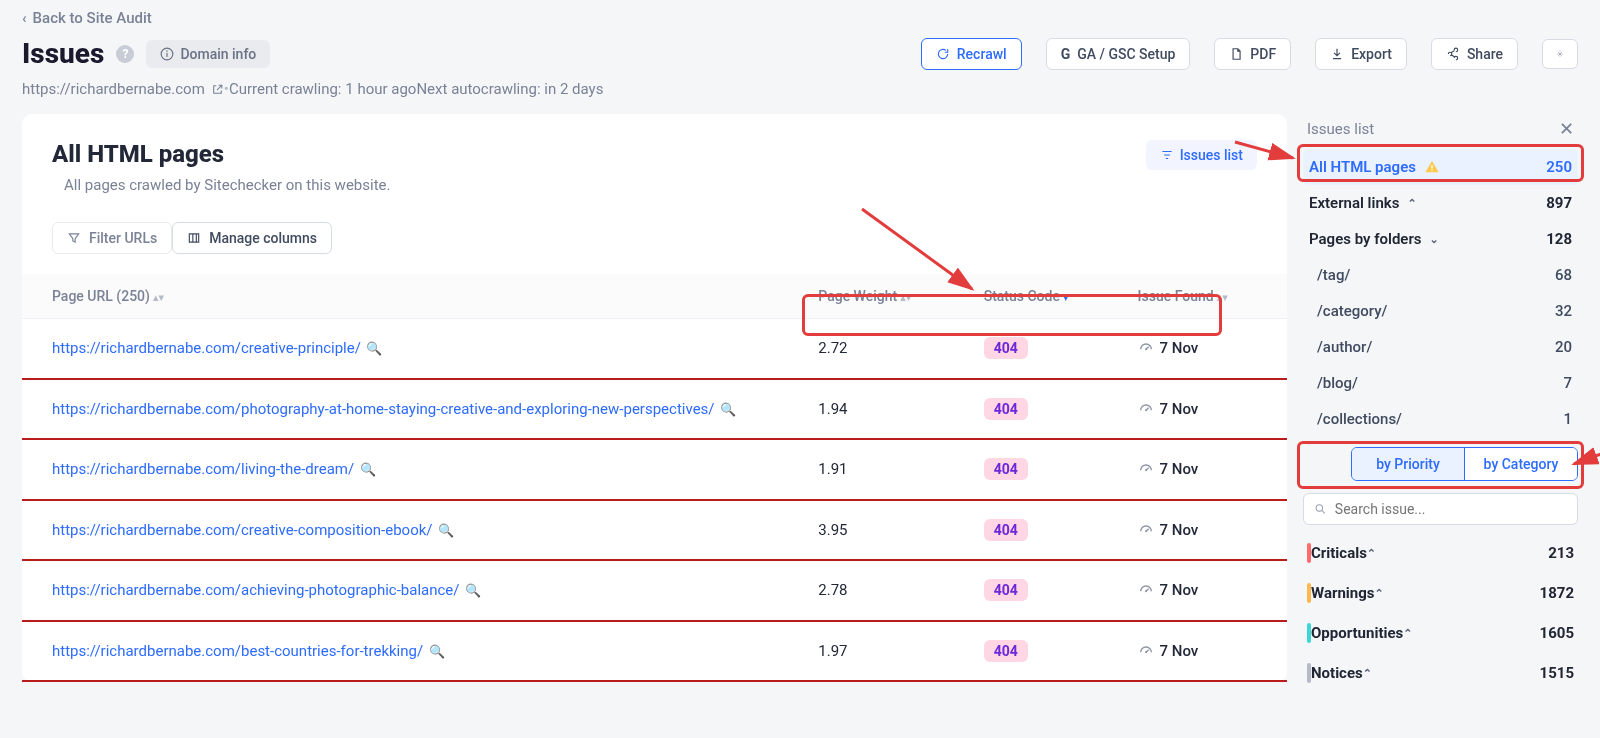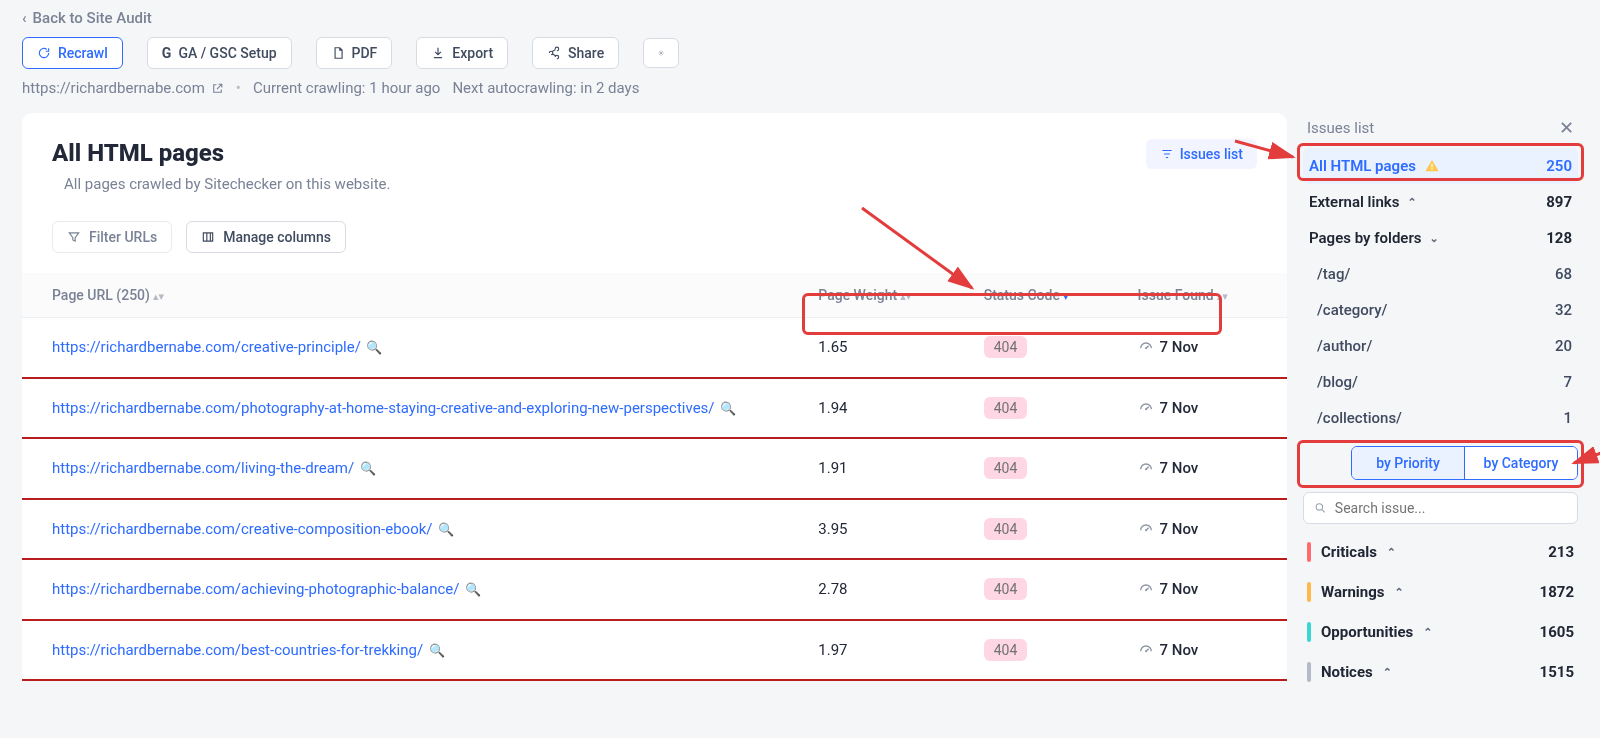--- a/index.html
+++ b/index.html
@@ -9,61 +9,61 @@
   .page-head-left { display: flex; align-items: center; gap: 12px; }
   .page-title { font-size: 28px; font-weight: 800; color: #1a1a2e; }
   .help-icon { width: 18px; height: 18px; border-radius: 50%; background: #c8ccd6; color: #fff; font-size: 12px; display: inline-flex; align-items: center; justify-content: center; font-weight: 700;}
   .domain-info-btn { background: #e9ebef; border: none; border-radius: 6px; padding: 6px 14px; display: inline-flex; align-items: center; gap: 6px; color: #6a7286; font-size: 14px; font-weight: 500;}
   .domain-info-btn svg { width: 14px; height: 14px; fill:#6a7286;}
   .toolbar { display: flex; gap: 24px; align-items: center; }
   .tb-btn { background: #fff; border: 1px solid #d7dbe4; border-radius: 6px; padding: 7px 14px; display: inline-flex; align-items: center; gap: 7px; color: #404b60; font-size: 14px; font-weight: 500; cursor: pointer;}
   .tb-btn svg { width: 14px; height: 14px; }
   .tb-btn.primary { border: 1.5px solid #2e6cff; color: #2e6cff; }
   .tb-icon-only { width:36px; justify-content:center;}
-  .meta-line { display: flex; align-items: center; gap: 12px; color: #7a8296; font-size: 15px; margin-bottom: 16px;}
+  .meta-line { display: flex; align-items: center; gap: 0; color: #7a8296; font-size: 15px; margin-bottom: 16px;}
   .meta-line .site-link { color: #7a8296; display:inline-flex; align-items:center; gap:6px;}
   .meta-line .dot { color:#b5bac6; }
   .layout { display: flex; gap: 16px; align-items: flex-start; }
   .main-col { flex: 1; background:#fff; border-radius:10px; padding: 0; }
   .main-head { padding: 26px 30px 10px 30px; display:flex; justify-content:space-between; align-items:flex-start;}
   .main-title { font-size: 24px; font-weight:800; color:#222838; margin-bottom:8px;}
   .main-sub { color:#7a8296; font-size:15px;margin-left:12px;}
   .issues-list-btn { background:#f2f5ff; color:#2e6cff; border:none; border-radius:6px; padding:7px 14px; display:inline-flex; align-items:center; gap:6px; font-size:14px; font-weight:500;}
-  .filter-row { padding: 18px 30px 20px 30px; display:flex; gap:14px;}
+  .filter-row { padding: 18px 30px 20px 30px; display:flex; gap:0;}
   .chip-btn { background:#fff; border:1px solid #d7dbe4; border-radius:6px; padding:7px 14px; display:inline-flex; align-items:center; gap:8px; color:#404b60; font-size:14px; font-weight:500;}
   .chip-btn.ghost { border:1px solid #e9ebef; color:#7a8296;}
   .table { width:100%; border-collapse:collapse;}
   .table thead th { text-align:left; font-weight:500; color:#7a8296; font-size:14px; padding:14px 12px; border-bottom:1px solid #edf0f5; background:#fbfbfc;}
   .table tbody td { padding:18px 12px; border-bottom:2px solid #b91c1c; font-size:15px; color:#222838; vertical-align:middle;}
   .table th:first-child, .table td:first-child { padding-left:30px;}
   .url-cell a { color:#2e6cff; text-decoration:none; word-break:break-all; line-height:1.5;}
   .mag { color:#8c93a4; font-size:13px; margin-left:2px;}
   .sort-ic { color:#b5bac6; font-size:11px; margin-left:3px; display:inline-flex; flex-direction:column; line-height:5px;}
-  .status-badge { background:#ffd6e3; color:#737373; border-radius:6px; padding:3px 10px; font-size:14px; font-weight:400;}
+  .status-badge { background:#ffd6e3; color:#6d28d9; border-radius:6px; padding:3px 10px; font-size:14px; font-weight:700;}
   .issue-cell { display:flex; align-items:center; gap:6px; color:#222838; font-weight:500;}
   .gauge { width:16px; height:16px; }
   .side-col { width:275px; flex:none; }
   .side-head { display:flex; align-items:center; justify-content:space-between; color:#7a8296; font-size:15px; padding: 4px 4px 10px 4px;}
   .close-x { cursor:pointer; color:#7a8296; font-size:18px;}
   .side-row { display:flex; align-items:center; justify-content:space-between; padding: 9px 6px; font-size:15px;}
   .side-row .lbl { display:flex; align-items:center; gap:8px; color:#202634; font-weight:600;}
   .side-row .cnt { color:#202634; font-weight:700;}
   .side-row.active { background:#eaf1ff; border-radius:6px;}
   .side-row.active .lbl, .side-row.active .cnt { color:#2e6cff; font-weight:600;}
   .side-folder .lbl{ color:#404b60; font-weight:500;}
   .side-folder .cnt{ color:#404b60; font-weight:500;}
   .chev { font-size:11px; color:#5c667c;}
   .seg-group { display:flex; border:1px solid #2e6cff; border-radius:6px; overflow:hidden; margin-top:10px;}
   .seg-btn { flex:1; text-align:center; padding:8px 0; font-size:14px; color:#2e6cff; background:#fff; font-weight:500;}
   .seg-btn.sel { background:#eaf1ff;}
   .seg-btn + .seg-btn { border-left:1px solid #2e6cff;}
   .search-box { margin-top:12px; border:1px solid #d7dbe4; border-radius:6px; background:#fff; padding:7px 10px; display:flex; align-items:center; gap:8px; color:#9aa1b2;}
   .search-box input { border:none; outline:none; font-size:14px; width:100%; color:#404b60;}
   .sev-row { display:flex; align-items:center; justify-content:space-between; padding:10px 4px; font-size:15px;}
-  .sev-lbl { display:flex; align-items:center; gap:10px; color:#202634; font-weight:700;}
+  .sev-lbl { display:flex; align-items:center; color:#202634; font-weight:700;}
   .sev-bar { width:4px; height:20px; border-radius:2px;}
   .sev-crit { background:#ff6b6b;}
   .sev-warn { background:#ffb84d;}
   .sev-opp { background:#3dd6d6;}
   .sev-not { background:#b5bac6;}
   .sev-cnt { color:#202634; font-weight:700;}
   .warn-tri { display:inline-flex; width:16px; height:16px;}
   .search-ic { width:14px; height:14px; fill:#9aa1b2;}
   .red-box { border:3px solid #e33c3c; border-radius:6px; position:absolute; pointer-events:none;}
   .arrow { position:absolute; pointer-events:none;}
@@ -72,20 +72,32 @@
 <body>
 
 
 
 <div class="back-link">
   <span>‹</span>
   <span>Back to Site Audit</span>
 </div>
 
 <div class="page-head">
+  <div class="page-head-left">
+    <span class="page-title">Issues</span>
+    <span class="help-icon">?</span>
+    <button class="domain-info-btn">
+      <svg viewBox="0 0 24 24">
+          <circle cx="12" cy="12" r="10" fill="none" stroke="#6a7286" stroke-width="2"></circle>
+          <rect x="11" y="10" width="2" height="7"></rect>
+          <circle cx="12" cy="7" r="1.3"></circle>
+        </svg>
+      <span>Domain info</span>
+    </button>
+  </div>
   <div class="toolbar">
     <button class="tb-btn primary">
       <svg viewBox="0 0 24 24">
           <path fill="none" stroke="#2e6cff" stroke-width="2" d="M20 12a8 8 0 1 1-3-6.2M20 4v5h-5"></path>
         </svg>
       <span>Recrawl</span>
     </button>
     <button class="tb-btn">
       <span style="font-weight:700;">G</span>
       <span>GA / GSC Setup</span>
@@ -163,21 +175,21 @@
         <tr>
           <th style="width:62%;"><span>Page URL (250)</span><span class="sort-ic">▴▾</span></th>
           <th><span>Page Weight</span><span class="sort-ic">▴▾</span></th>
           <th><span>Status Code</span><span class="sort-ic" style="color:#2e6cff;">▾</span></th>
           <th><span>Issue Found</span><span class="sort-ic">▴▾</span></th>
         </tr>
       </thead>
       <tbody id="rows-body">
           <tr>
     <td class="url-cell"><a>https://richardbernabe.com/creative-principle/</a> <span class="mag">🔍</span></td>
-    <td>1.65</td>
+    <td>2.72</td>
     <td><span class="status-badge">404</span></td>
     <td>
               <span class="issue-cell">
                 <svg class="gauge" viewBox="0 0 24 24">
                   <path fill="none" stroke="#8c93a4" stroke-width="2" d="M4 14a8 8 0 0 1 16 0"></path>
                   <line x1="12" y1="14" x2="16" y2="10" stroke="#8c93a4" stroke-width="2"></line>
                   <circle cx="12" cy="14" r="1.5" fill="#8c93a4"></circle>
                 </svg>
                 <span>7 Nov</span>
               </span>

